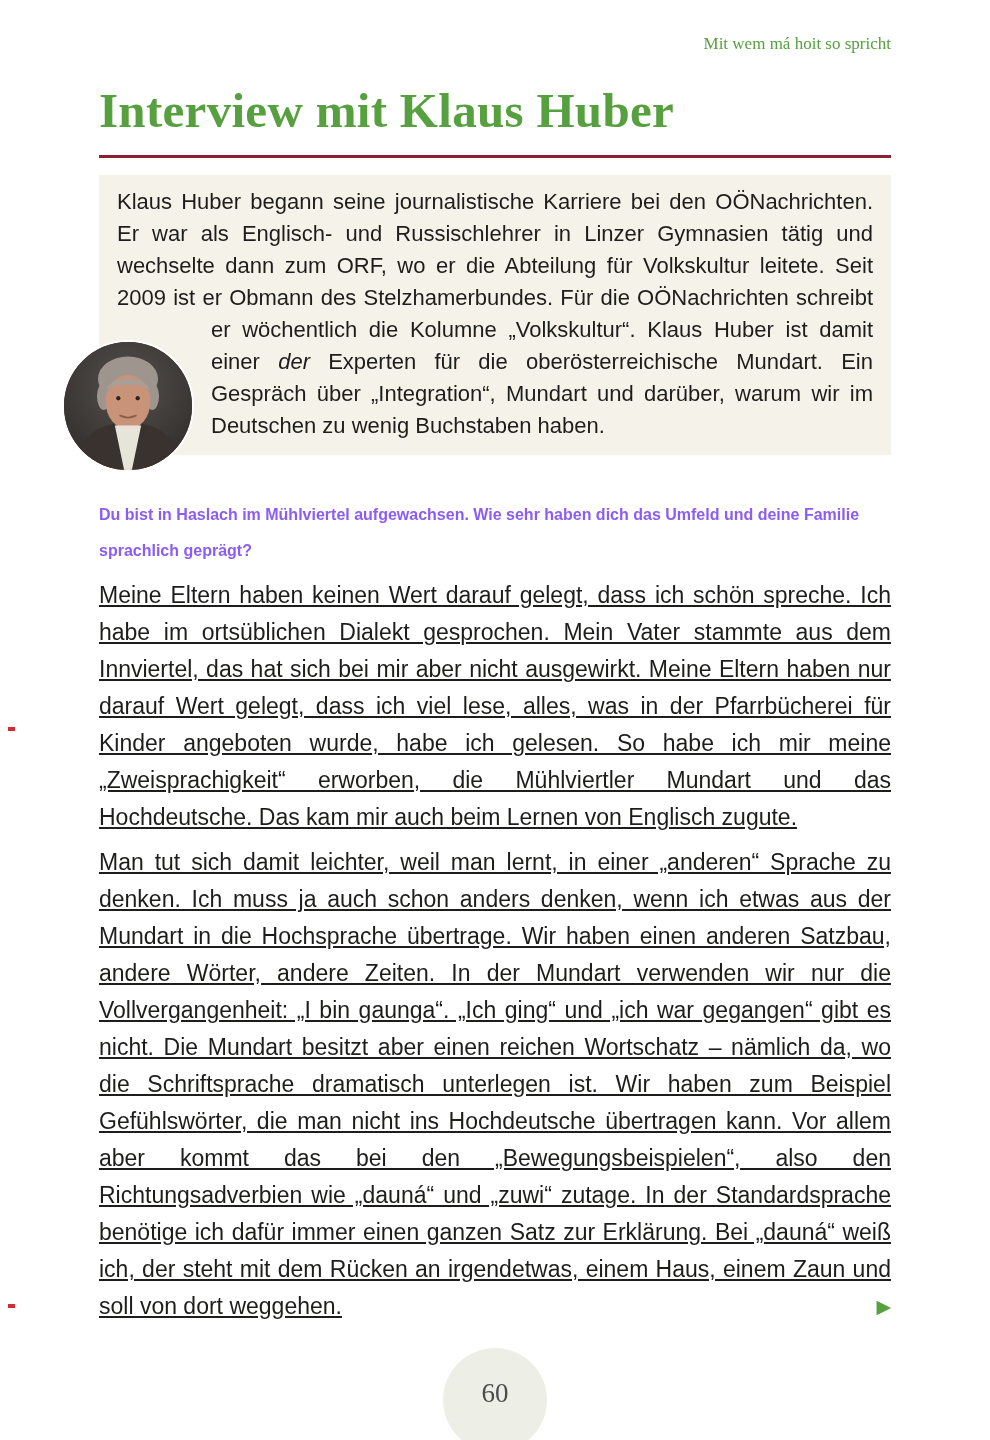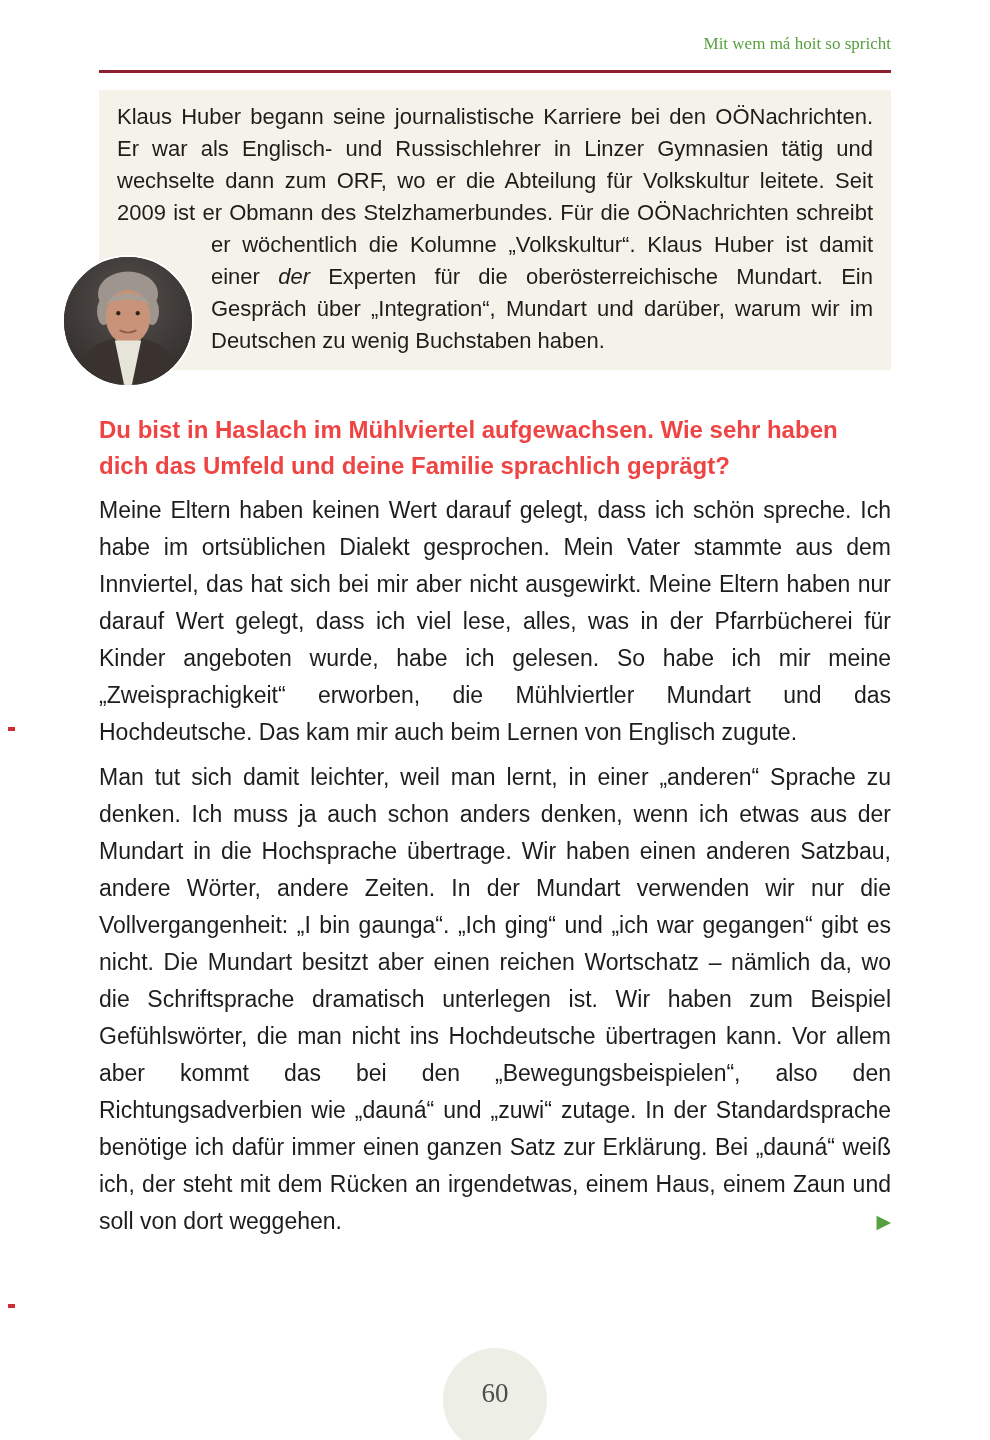--- a/index.html
+++ b/index.html
@@ -59,31 +59,32 @@
     width:132px; height:132px;
     border-radius:50%;
     overflow:hidden;
     border:2px solid #ffffff;
     background:#3a3532;
   }
   .photo svg { display:block; width:100%; height:100%; }
 
   .question {
     margin-top:42px;
-    color:#ef4444;
+    color:#8b5cf6;
     font-weight:700;
-    font-size:24px;
+    font-size:16px;
     line-height:36px;
   }
   .answer {
     margin-top:8px;
     font-size:23px;
     line-height:37px;
     text-align:justify;
     color:#1d1d1b;
+    text-decoration:underline;
   }
   .answer::after { content:""; display:block; clear:both; }
   .cont-arrow {
     float:right;
     margin-left:12px;
     color:#57a03f;
     font-family:"DejaVu Sans", sans-serif;
     font-size:19px;
     line-height:37px;
   }
@@ -116,20 +117,21 @@
 
 <div class="page">
 
   <div class="reg-mark m1"></div>
   <div class="reg-mark m2"></div>
 
   <div class="content">
 
     <div class="running-header">Mit wem má hoit so spricht</div>
 
+    <h1 class="page-title">Interview mit Klaus Huber</h1>
 
     <div class="title-rule"></div>
 
     <div class="intro-box">
       <span class="spacer-top"></span>
       <span class="spacer-side"></span>
       <p class="intro-text"><span>Klaus Huber begann seine journalistische Karriere bei den OÖNachrichten. Er war als Englisch- und Russischlehrer in Linzer Gymnasien tätig und wechselte dann zum ORF, wo er die Abteilung für Volkskultur leitete. Seit 2009 ist er Obmann des Stelzhamerbundes. Für die OÖNachrichten schreibt er wöchentlich die Kolumne „Volkskultur“. Klaus Huber ist damit einer </span><span class="it">der</span><span> Experten für die oberösterreichische Mundart. Ein Gespräch über „Integration“, Mundart und darüber, warum wir im Deutschen zu wenig Buchstaben haben.</span></p>
 
       <div class="photo">
         <svg viewBox="0 0 132 132" xmlns="http://www.w3.org/2000/svg">

